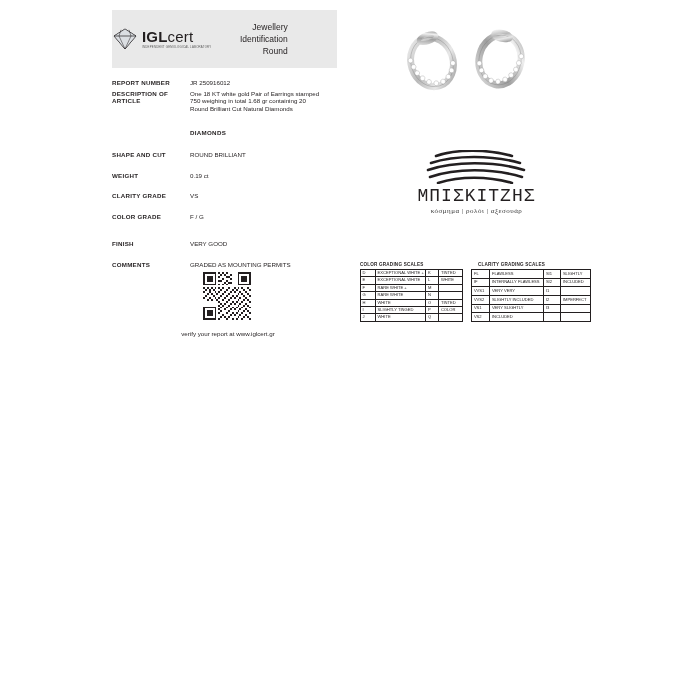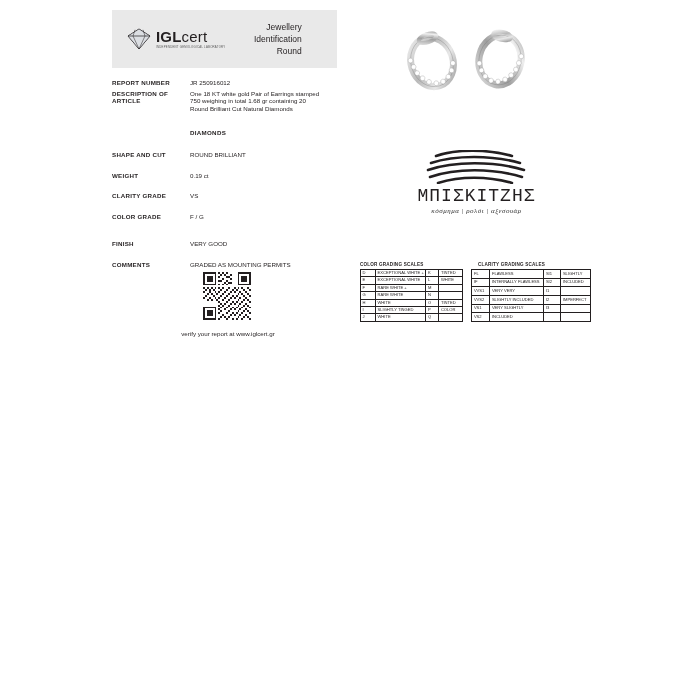--- a/index.html
+++ b/index.html
@@ -29,21 +29,20 @@
     left: 112px;
     top: 10px;
     width: 225px;
     height: 58px;
     background: #e9e9e9;
     display: flex;
     align-items: center;
   }
   .logo-box {
     width: 118px;
-    padding-left: 14px;
     display: flex;
     align-items: center;
     gap: 4px;
   }
   .logo-diamond {
     width: 26px;
     height: 22px;
     position: relative;
   }
   .logo-diamond svg { display: block; }
@@ -153,21 +152,20 @@
     letter-spacing: 1px;
     color: #231f20;
     margin-top: 2px;
   }
   .brand-sub {
     font-family: "Liberation Serif", serif;
     font-size: 7px;
     letter-spacing: 0.5px;
     color: #333;
     margin-top: 1px;
-    font-style: italic;
   }
 
   
   .scales {
     position: absolute;
     left: 360px;
     top: 262px;
     width: 248px;
     font-size: 4.1px;
   }

